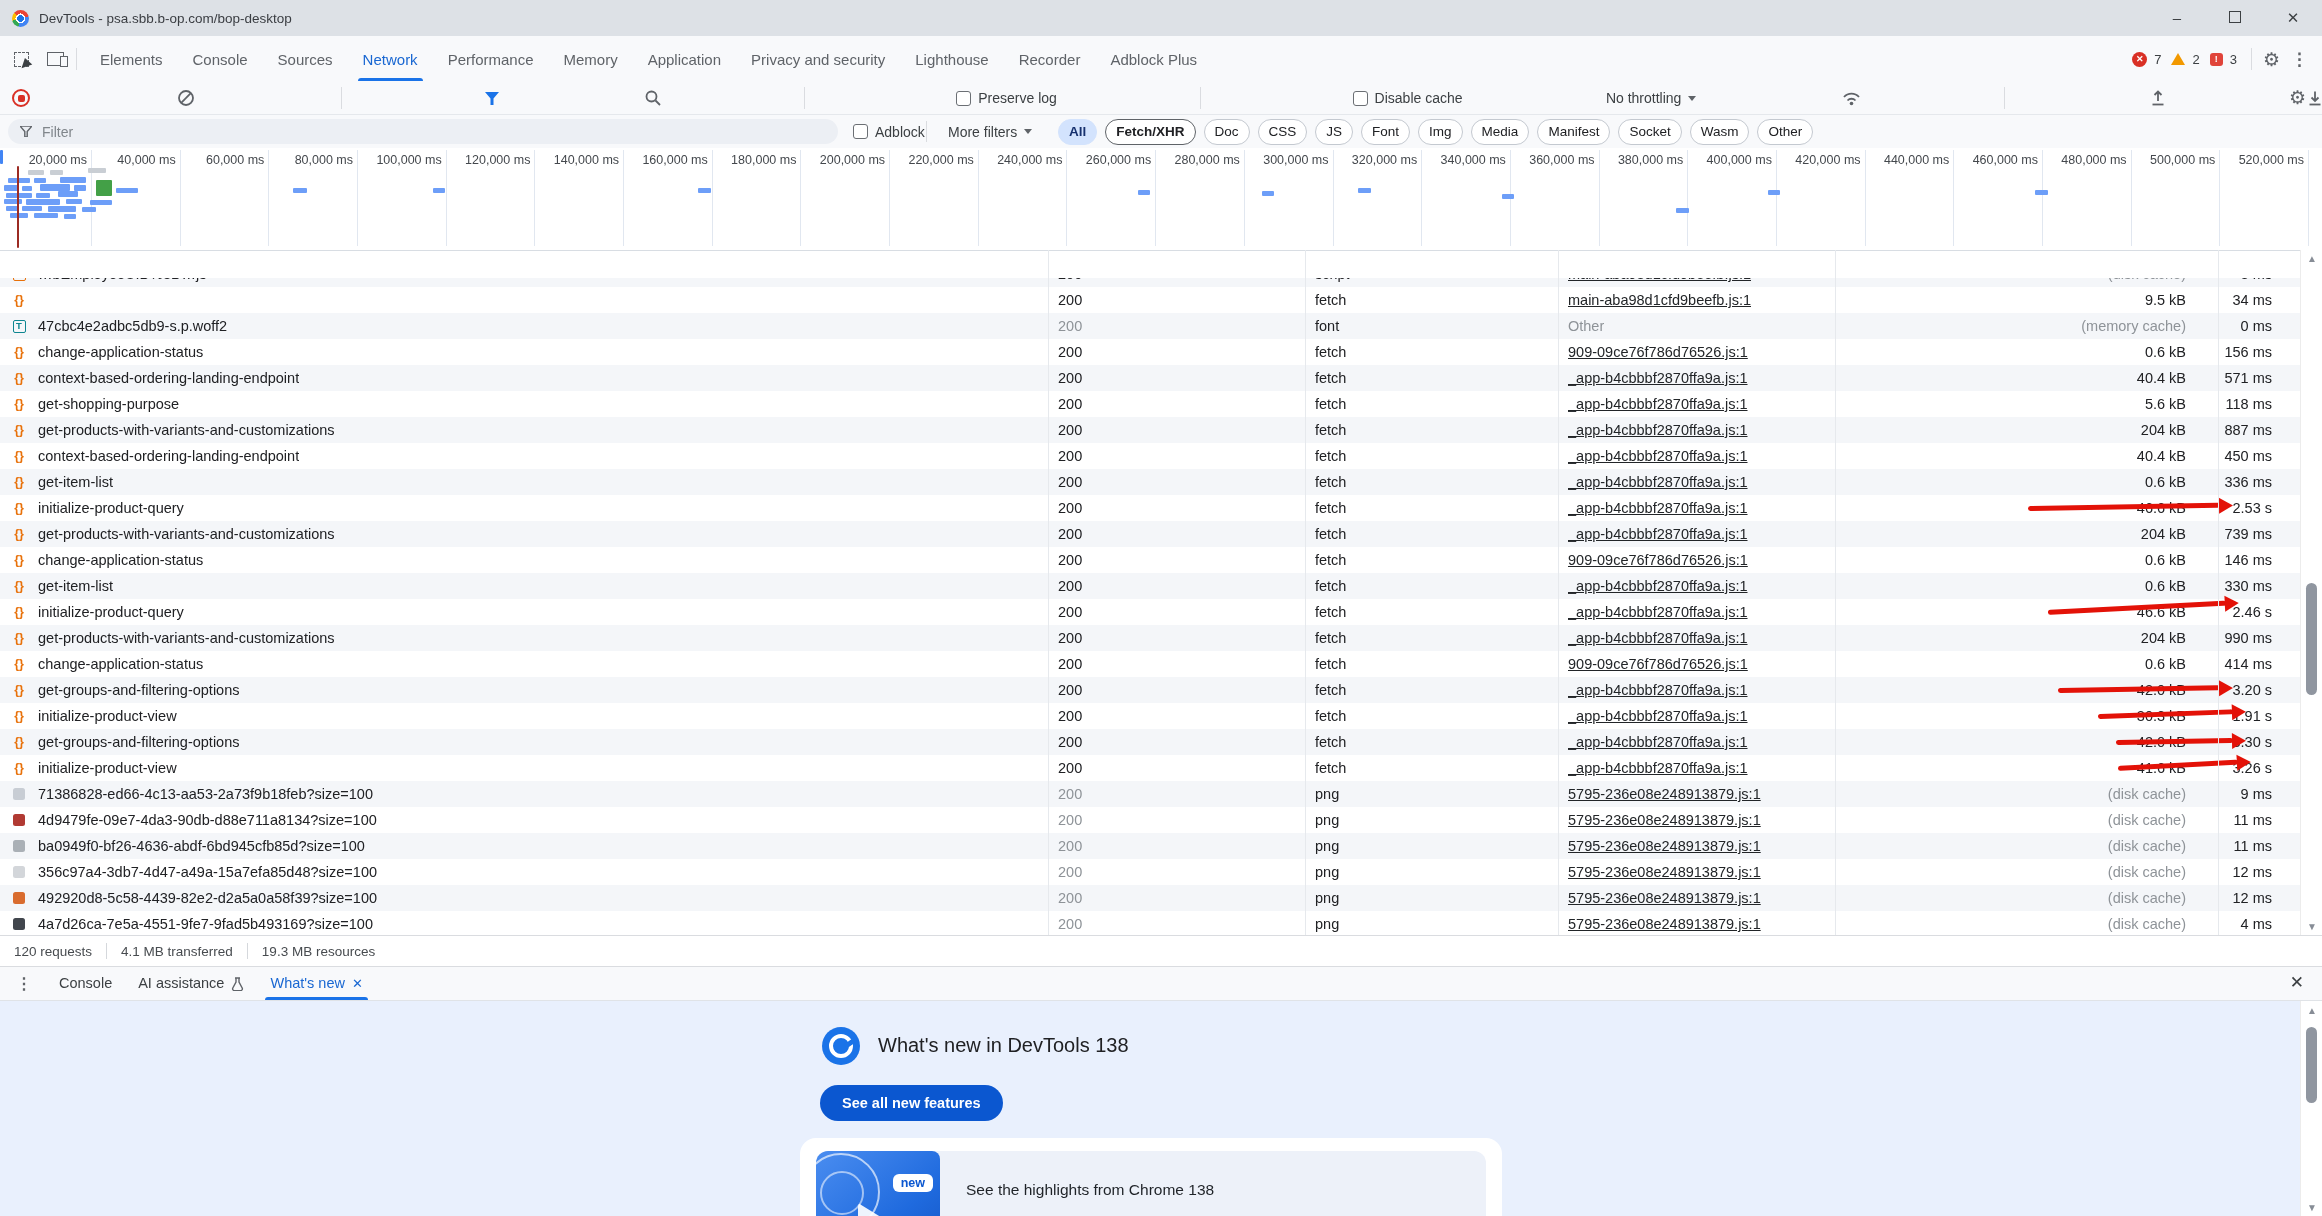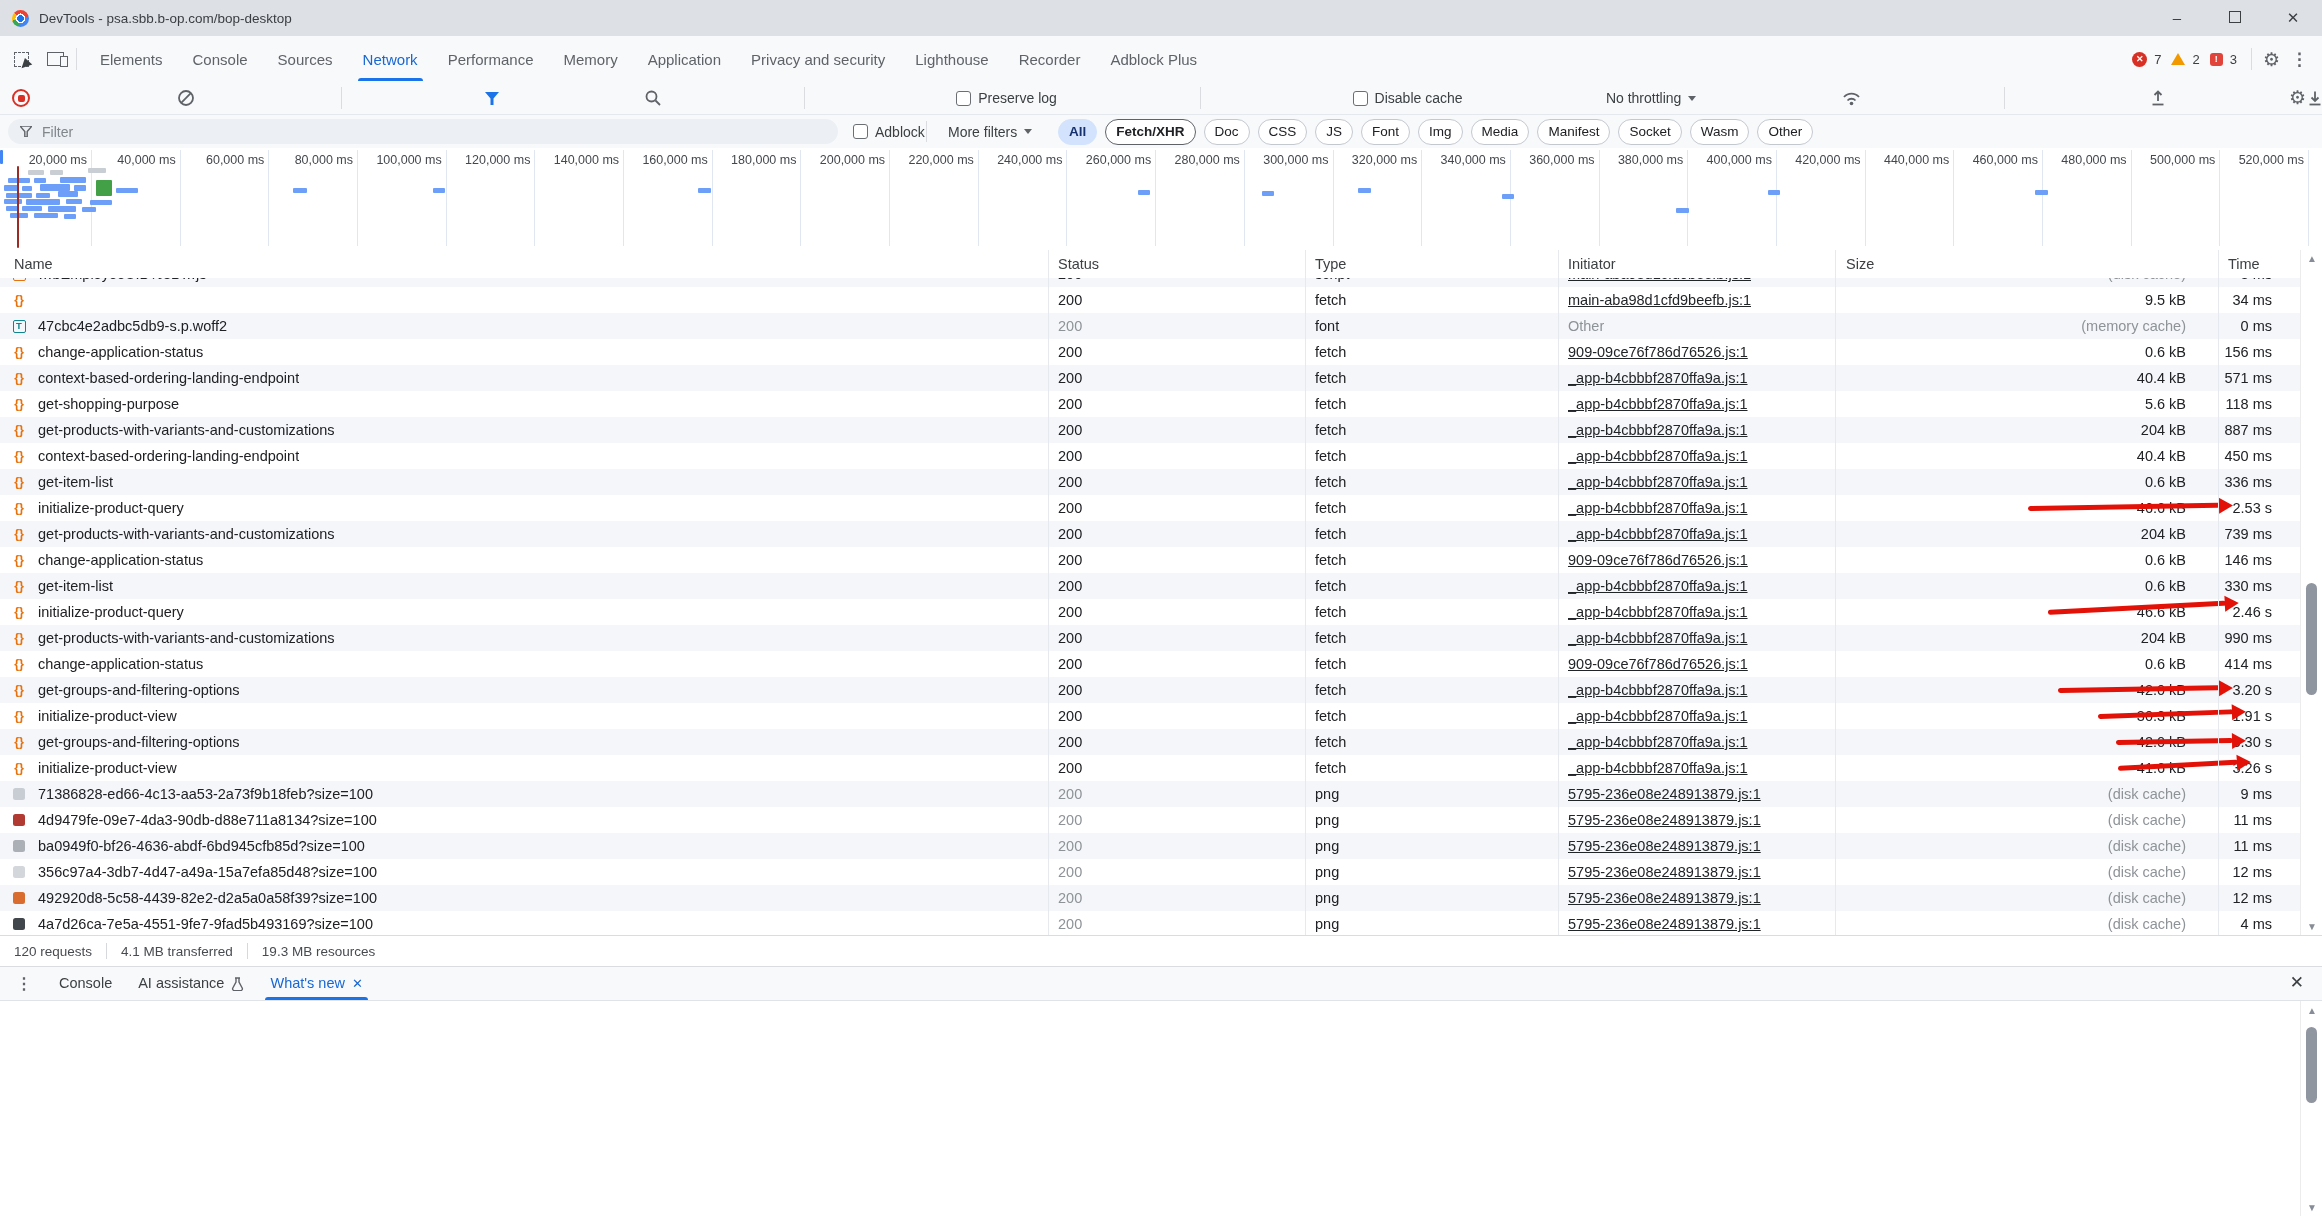--- a/index.html
+++ b/index.html
@@ -365,28 +365,20 @@
       <div class="tl-bar" style="left: 698px; top: 40px; width: 13px; height: 5px; background: rgb(109, 158, 248);"></div>
       <div class="tl-bar" style="left: 1138px; top: 42px; width: 12px; height: 5px; background: rgb(109, 158, 248);"></div>
       <div class="tl-bar" style="left: 1262px; top: 43px; width: 12px; height: 5px; background: rgb(109, 158, 248);"></div>
       <div class="tl-bar" style="left: 1358px; top: 40px; width: 13px; height: 5px; background: rgb(109, 158, 248);"></div>
       <div class="tl-bar" style="left: 1502px; top: 46px; width: 12px; height: 5px; background: rgb(109, 158, 248);"></div>
       <div class="tl-bar" style="left: 1676px; top: 60px; width: 13px; height: 5px; background: rgb(109, 158, 248);"></div>
       <div class="tl-bar" style="left: 1768px; top: 42px; width: 12px; height: 5px; background: rgb(109, 158, 248);"></div>
       <div class="tl-bar" style="left: 2035px; top: 42px; width: 13px; height: 5px; background: rgb(109, 158, 248);"></div>
     </div>
 
-  <div class="theader" id="table-header">
-      <div class="th-label" style="left: 14px;">Name</div>
-      <div class="th-label" style="left: 1058px;">Status</div>
-      <div class="th-label" style="left: 1315px;">Type</div>
-      <div class="th-label" style="left: 1568px;">Initiator</div>
-      <div class="th-label" style="left: 1846px;">Size</div>
-      <div class="th-label" style="left: 2228px;">Time</div>
-    </div>
 
   <div class="tbody" id="table-body">
       <div class="row alt" style="top: -17px;">
         <div class="ric">
           <span class="ic-script"></span>
         </div>
         <div class="cell c-name">…bEmployeeUID%3D…js</div>
         <div class="cell c-status">200</div>
         <div class="cell c-type">script</div>
         <div class="cell c-init link">main-aba98d1cfd9beefb.js:1</div>
@@ -710,20 +702,34 @@
           </svg>
         </div>
         <div class="drawer-tab active">
           <span>What's new</span>
           <span class="tab-x">✕</span>
         </div>
       </div>
   </div>
   <span class="drawer-close">✕</span>
 
+  <div class="whatsnew">
+    <span class="wn-logo"></span>
+    <span class="wn-title">What's new in DevTools 138</span>
+    <span class="wn-button">See all new features</span>
+    <div class="wn-card">
+      <div class="wn-item">
+        <span class="wn-thumb">
+          <span class="wn-play"></span>
+          <span class="wn-badge">new</span>
+        </span>
+        <span class="wn-text">See the highlights from Chrome 138</span>
+      </div>
+    </div>
+  </div>
 
   <div class="sbar" style="left:2300px;top:1001px;width:22px;height:215px;">
     <span class="sb-arrow" style="top:4px;">▲</span>
     <span class="sb-thumb" style="top:26px;height:76px;"></span>
     <span class="sb-arrow" style="bottom:3px;">▼</span>
   </div>
 
 </div>
 
 </body></html>

